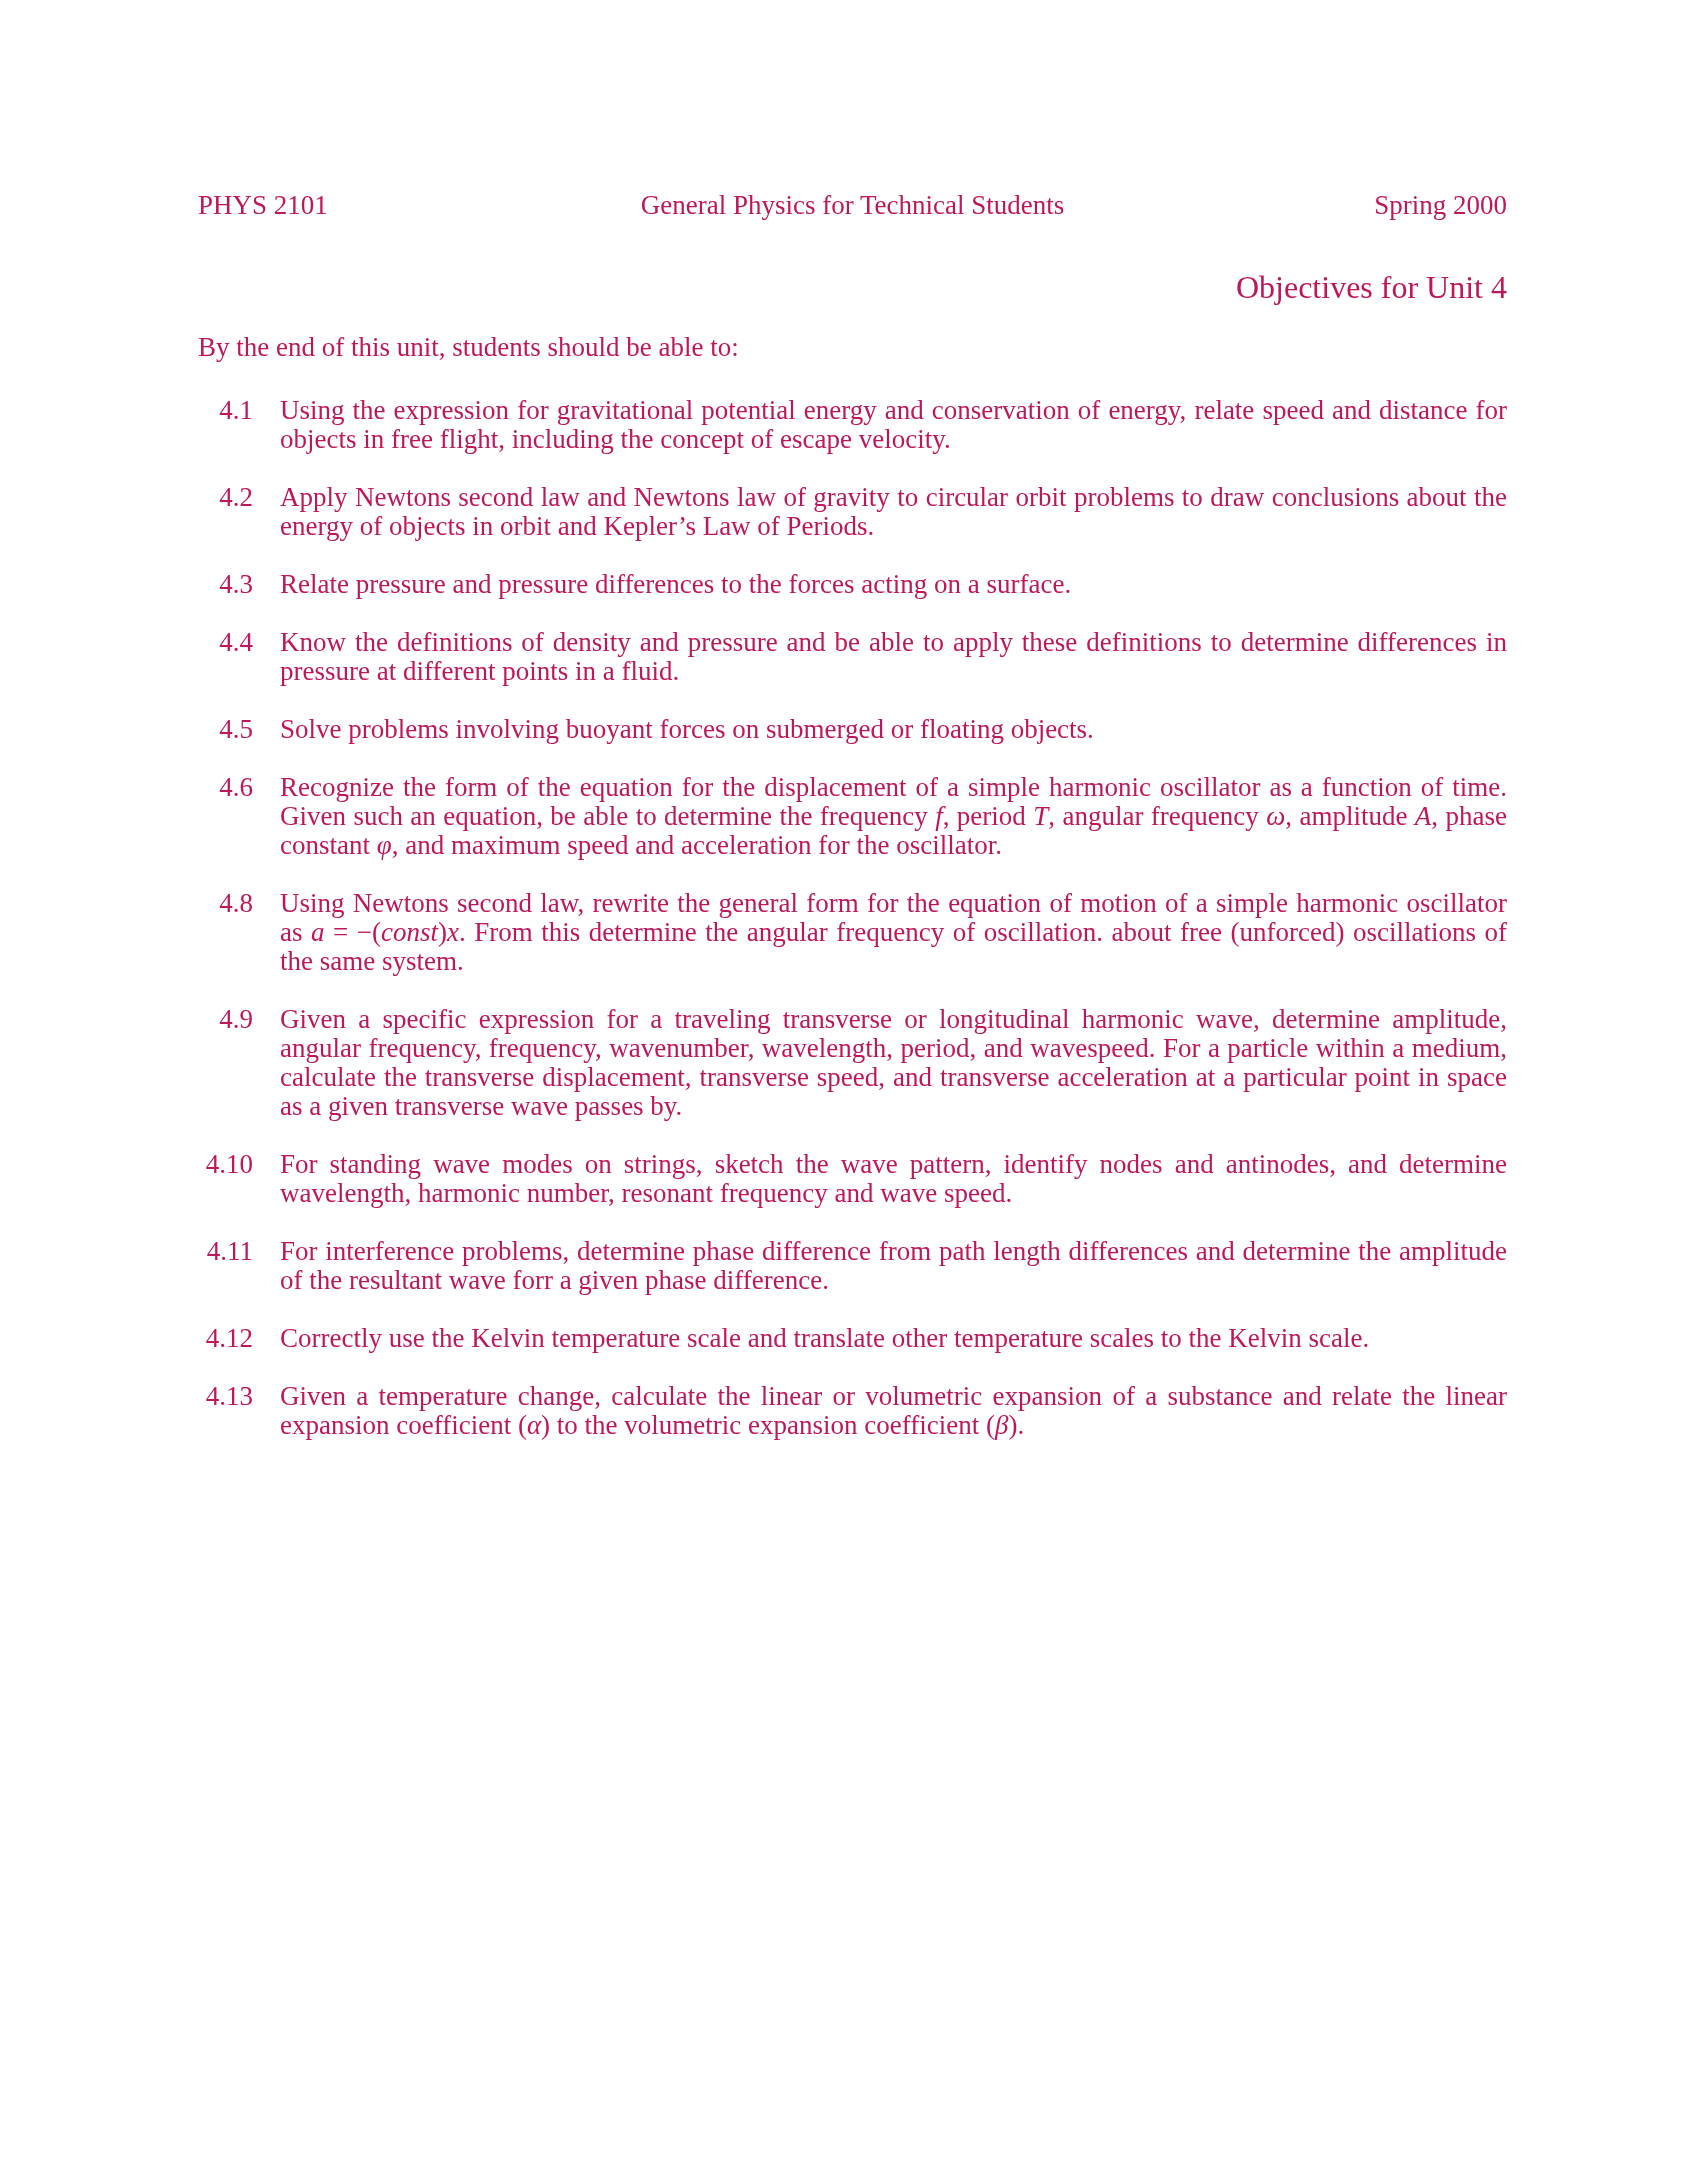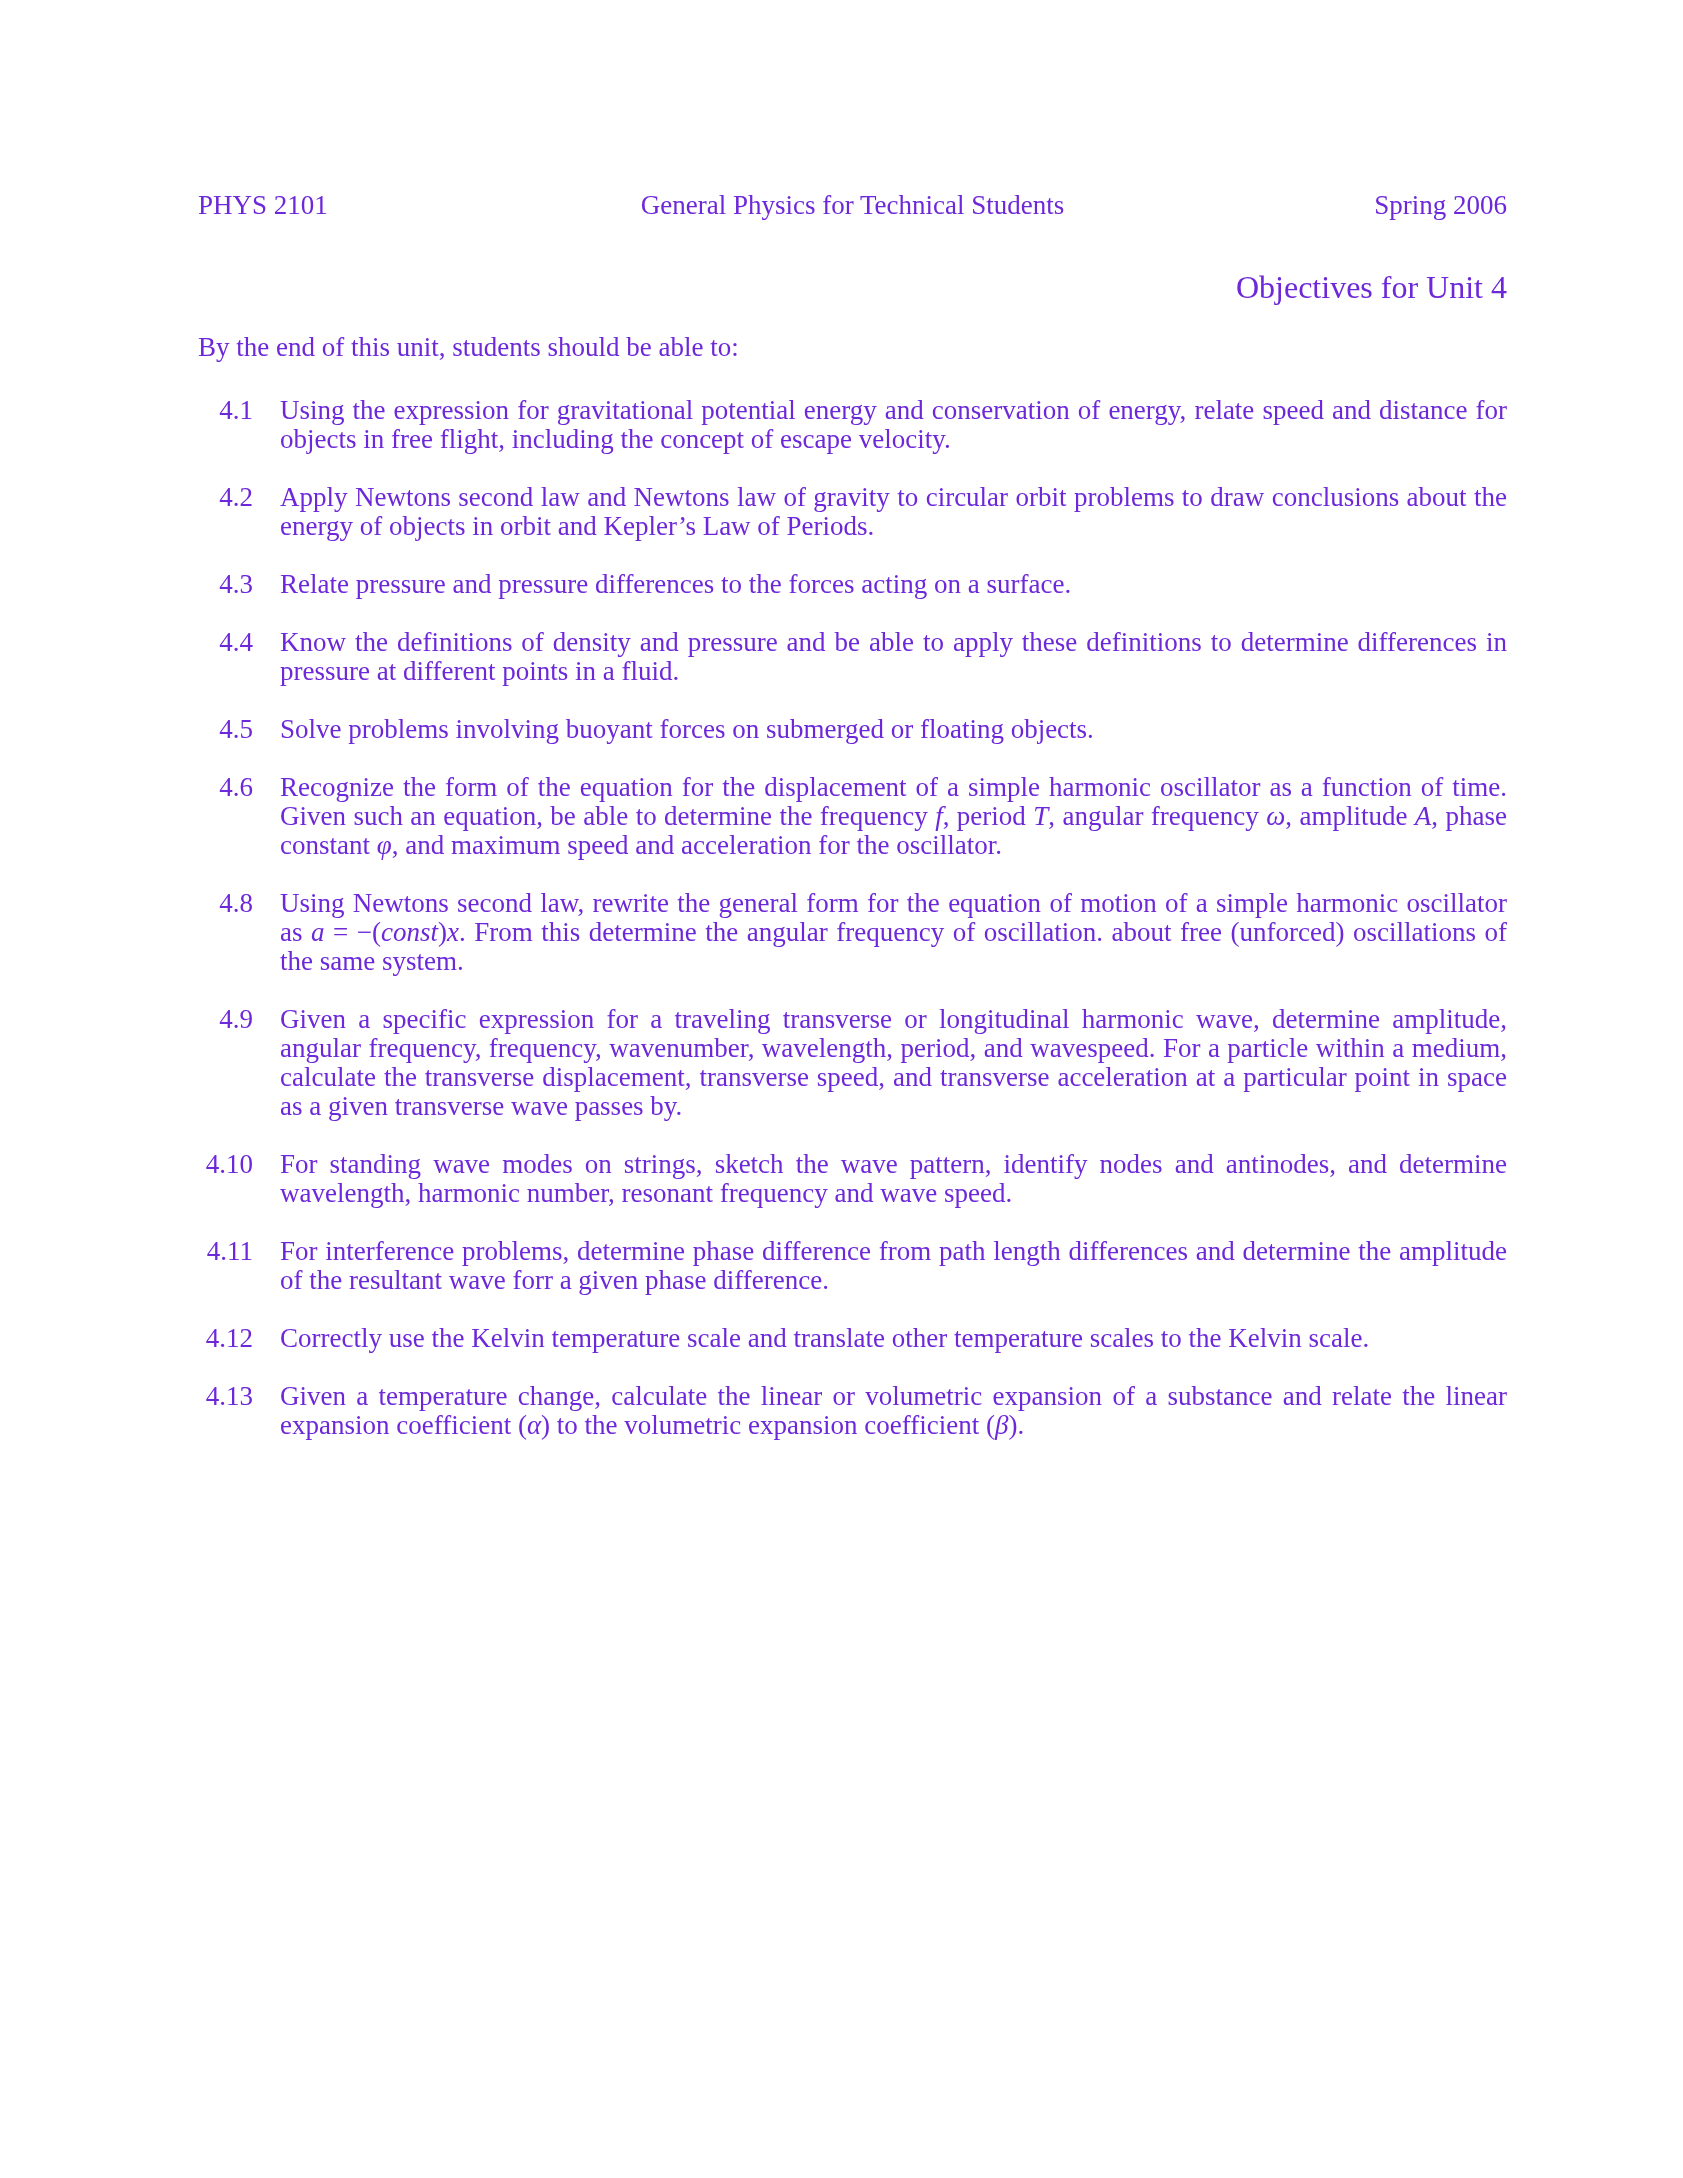--- a/index.html
+++ b/index.html
@@ -1,21 +1,21 @@
 <!DOCTYPE html>
 <html><head>
 <meta charset="utf-8">
 <style>
   html, body { margin: 0; padding: 0; background: #ffffff; }
   .page {
     position: relative;
     width: 1683px;
     height: 1610px;
     background: #ffffff;
-    color: #6d28d9;
+    color: #be185d;
     font-family: "Liberation Serif", "DejaVu Serif", serif;
     overflow: hidden;
   }
   .content {
     position: absolute;
     left: 198px;
     top: 191px;
     width: 1309px;
   }
   .doc-header {
@@ -72,21 +72,21 @@
 </style>
 </head>
 <body>
 
 <div class="page">
   <div class="content">
 
     <div class="doc-header">
       <span class="h-left">PHYS 2101</span>
       <span class="h-center">General Physics for Technical Students</span>
-      <span class="h-right">Spring 2006</span>
+      <span class="h-right">Spring 2000</span>
     </div>
 
     <h1 class="doc-title">Objectives for Unit 4</h1>
 
     <p class="intro">By the end of this unit, students should be able to:</p>
 
     <div class="objectives">
   <div class="obj">
     <span class="num">4.1</span>
     <span class="body"><span>Using the expression for gravitational potential energy and conservation of energy, relate speed and distance for objects in free flight, including the concept of escape velocity.</span></span>

